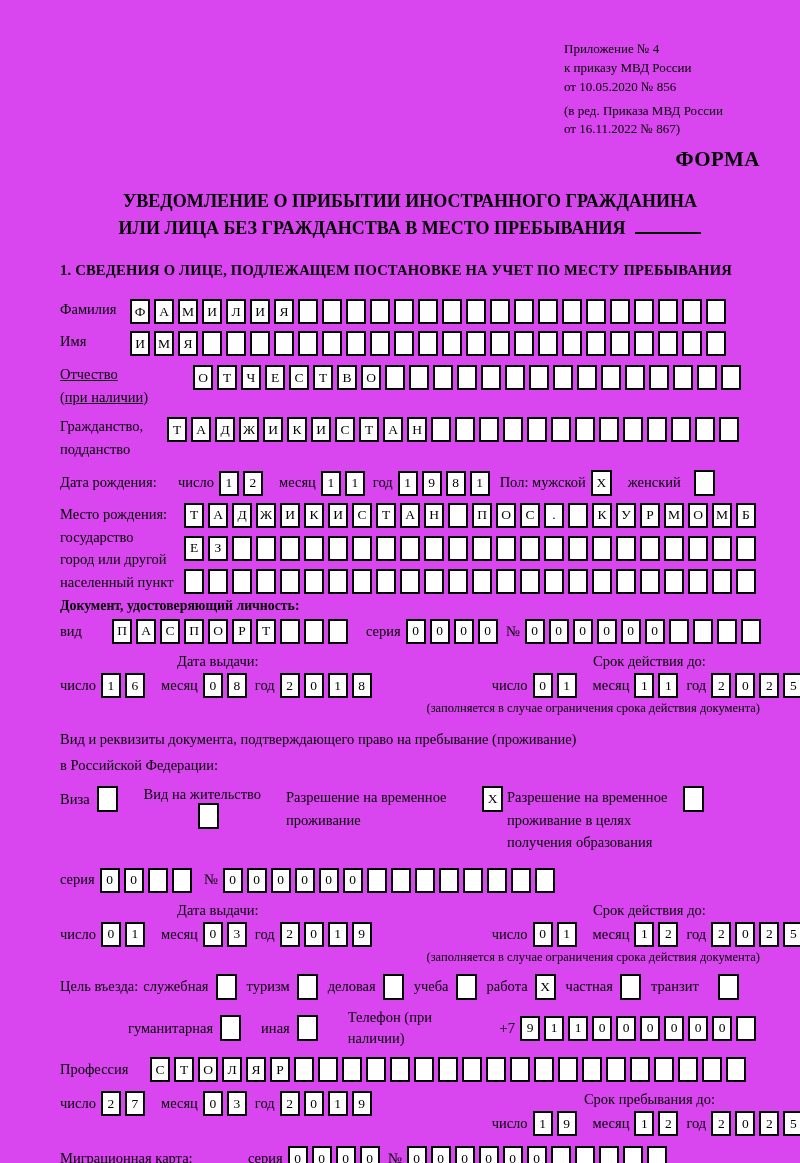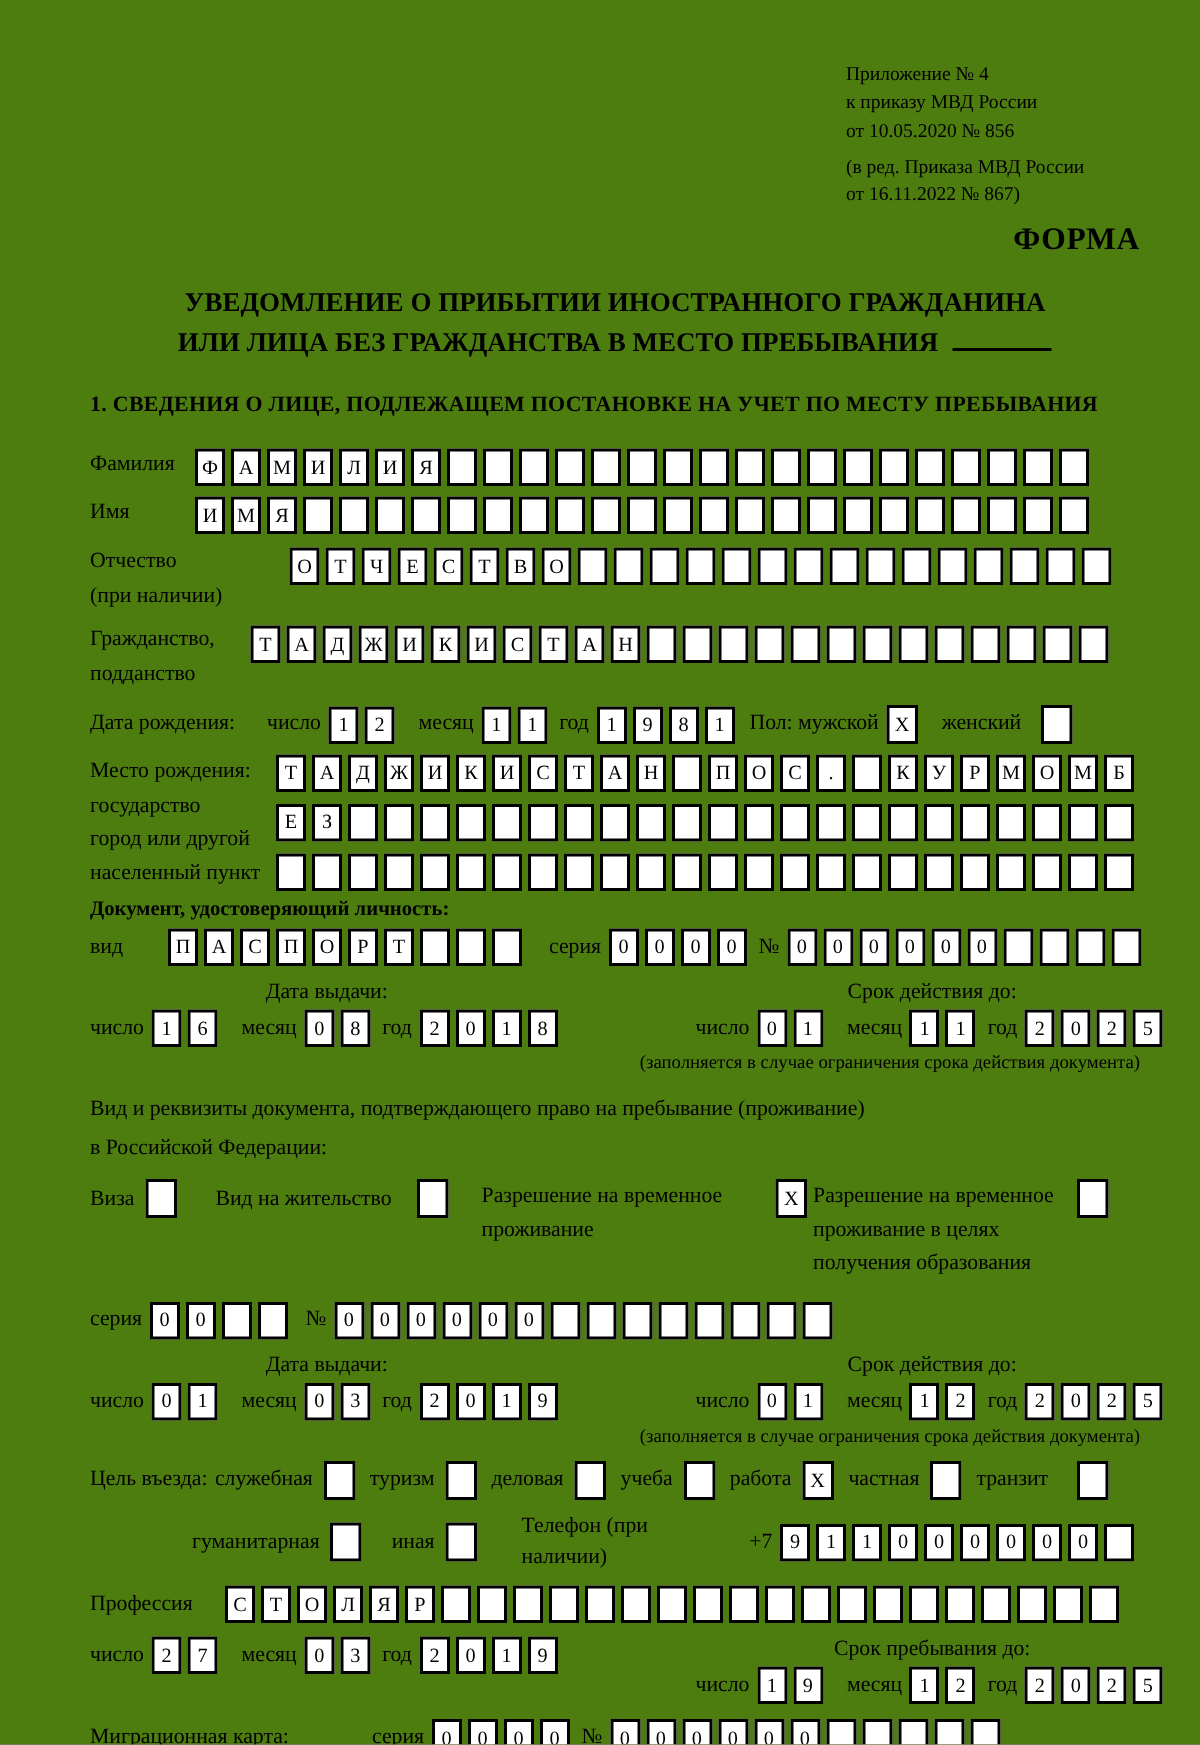--- a/index.html
+++ b/index.html
@@ -1,40 +1,40 @@
 <!DOCTYPE html>
 <html><head>
 <meta charset="utf-8">
 <style>
   html,body{margin:0;padding:0;background:#888;}
   .page{
-    width:800px;height:1163px;background:#4d7c0f;color:#000;
+    width:800px;height:1163px;background:#d946ef;color:#000;
     font-family:"Liberation Serif","DejaVu Serif",serif;
     box-sizing:border-box;padding:40px 40px 0 60px;
     margin:0 auto;position:relative;overflow:hidden;
   }
   
   .appendix{width:196px;margin-left:auto;font-size:13px;line-height:1.45;}
   .appendix .gap{height:5px;}
   .forma{text-align:right;font-weight:bold;font-size:21px;margin-top:8px;letter-spacing:.5px;}
   .title{text-align:center;font-weight:bold;font-size:18px;margin-top:16px;line-height:1.5;}
   .blank-line{display:inline-block;width:66px;border-bottom:2px solid #000;height:.9em;margin-left:10px;}
   .sec-heading{font-weight:bold;font-size:14.6px;margin-top:20px;white-space:nowrap;letter-spacing:.2px;}
   
   .frow{display:flex;align-items:flex-start;margin-top:7px;font-size:14.5px;line-height:1.5;}
   .flabel{flex:none;}
   .boxes{display:inline-flex;flex:none;}
   .box{width:16px;height:21px;border:2px solid #000;margin-right:4px;display:inline-flex;
        align-items:center;justify-content:center;font-size:13.5px;flex:none;background:#fff;}
   .cboxes .box{width:17px;height:22px;}
-  .w70{width:70px;} .w105{width:107px;} .w133{width:133px;} .w124{width:124px;}
+  .w70{width:70px;} .w105{width:107px;} .w133{width:133px;text-decoration:underline;} .w124{width:124px;}
   .mt2{margin-top:2px;}
   .stack{line-height:1.55;}
   
-  .dcols{display:flex;margin-top:9px;font-size:14.5px;}
+  .dcols{display:flex;margin-top:9px;font-size:14.5px;gap:28px;}
   .dcap{text-align:center;margin-bottom:3px;}
   .drow{display:flex;align-items:center;}
   .dl{margin-right:5px;}
   .dsp{margin-left:12px;}
   .dcol2{margin-left:88px;}
   .note-right{font-size:12.5px;text-align:right;margin-top:3px;}
   
   .visa-row{display:flex;align-items:flex-start;margin-top:8px;font-size:14.5px;}
   .vlabel{text-align:left;line-height:1.55;}
   .pair{display:flex;align-items:center;}
@@ -403,21 +403,21 @@
     <div>в Российской Федерации:</div>
   </div>
 
   <div class="visa-row">
     <span class="pair">
       <span class="plabel">Виза</span>
       <span class="boxes cboxes">
           <span class="box"></span>
         </span>
     </span>
-    <span class="pair" style="margin-left:22px;">
+    <span class="pair" style="margin-left:22px;flex-direction:column;">
       <span class="plabel">Вид на жительство</span>
       <span class="boxes cboxes" style="margin-left:10px;">
           <span class="box"></span>
         </span>
     </span>
     <span class="pair" style="margin-left:18px;align-items:flex-start;">
       <span class="vlabel" style="width:188px;">Разрешение на временное проживание</span>
       <span class="boxes cboxes" style="margin-left:8px;">
           <span class="box">X</span>
         </span>

